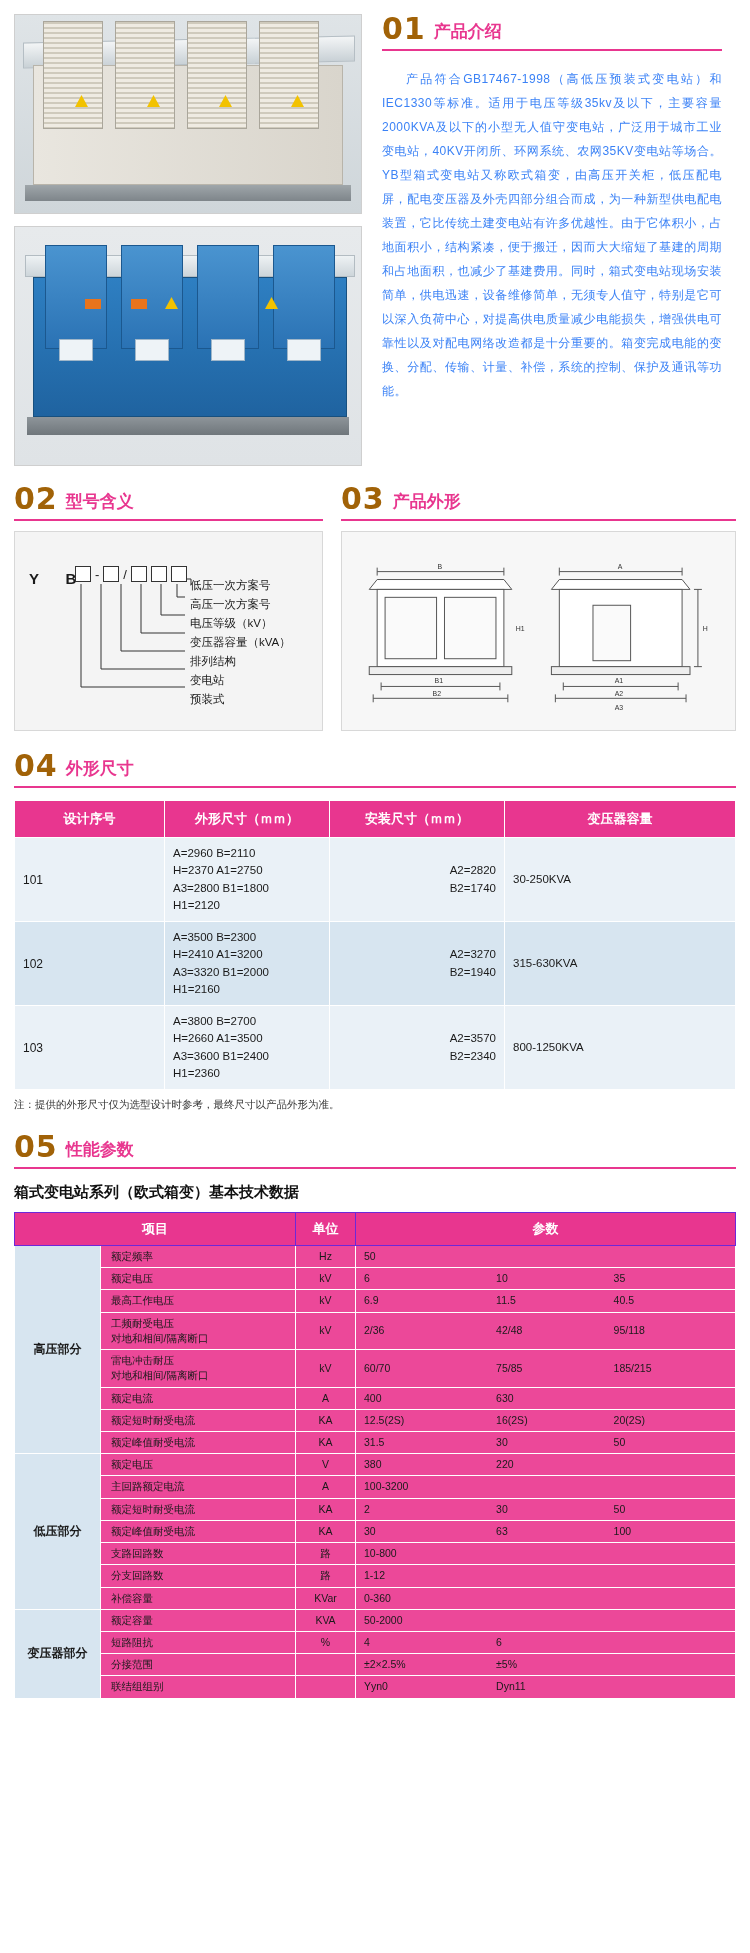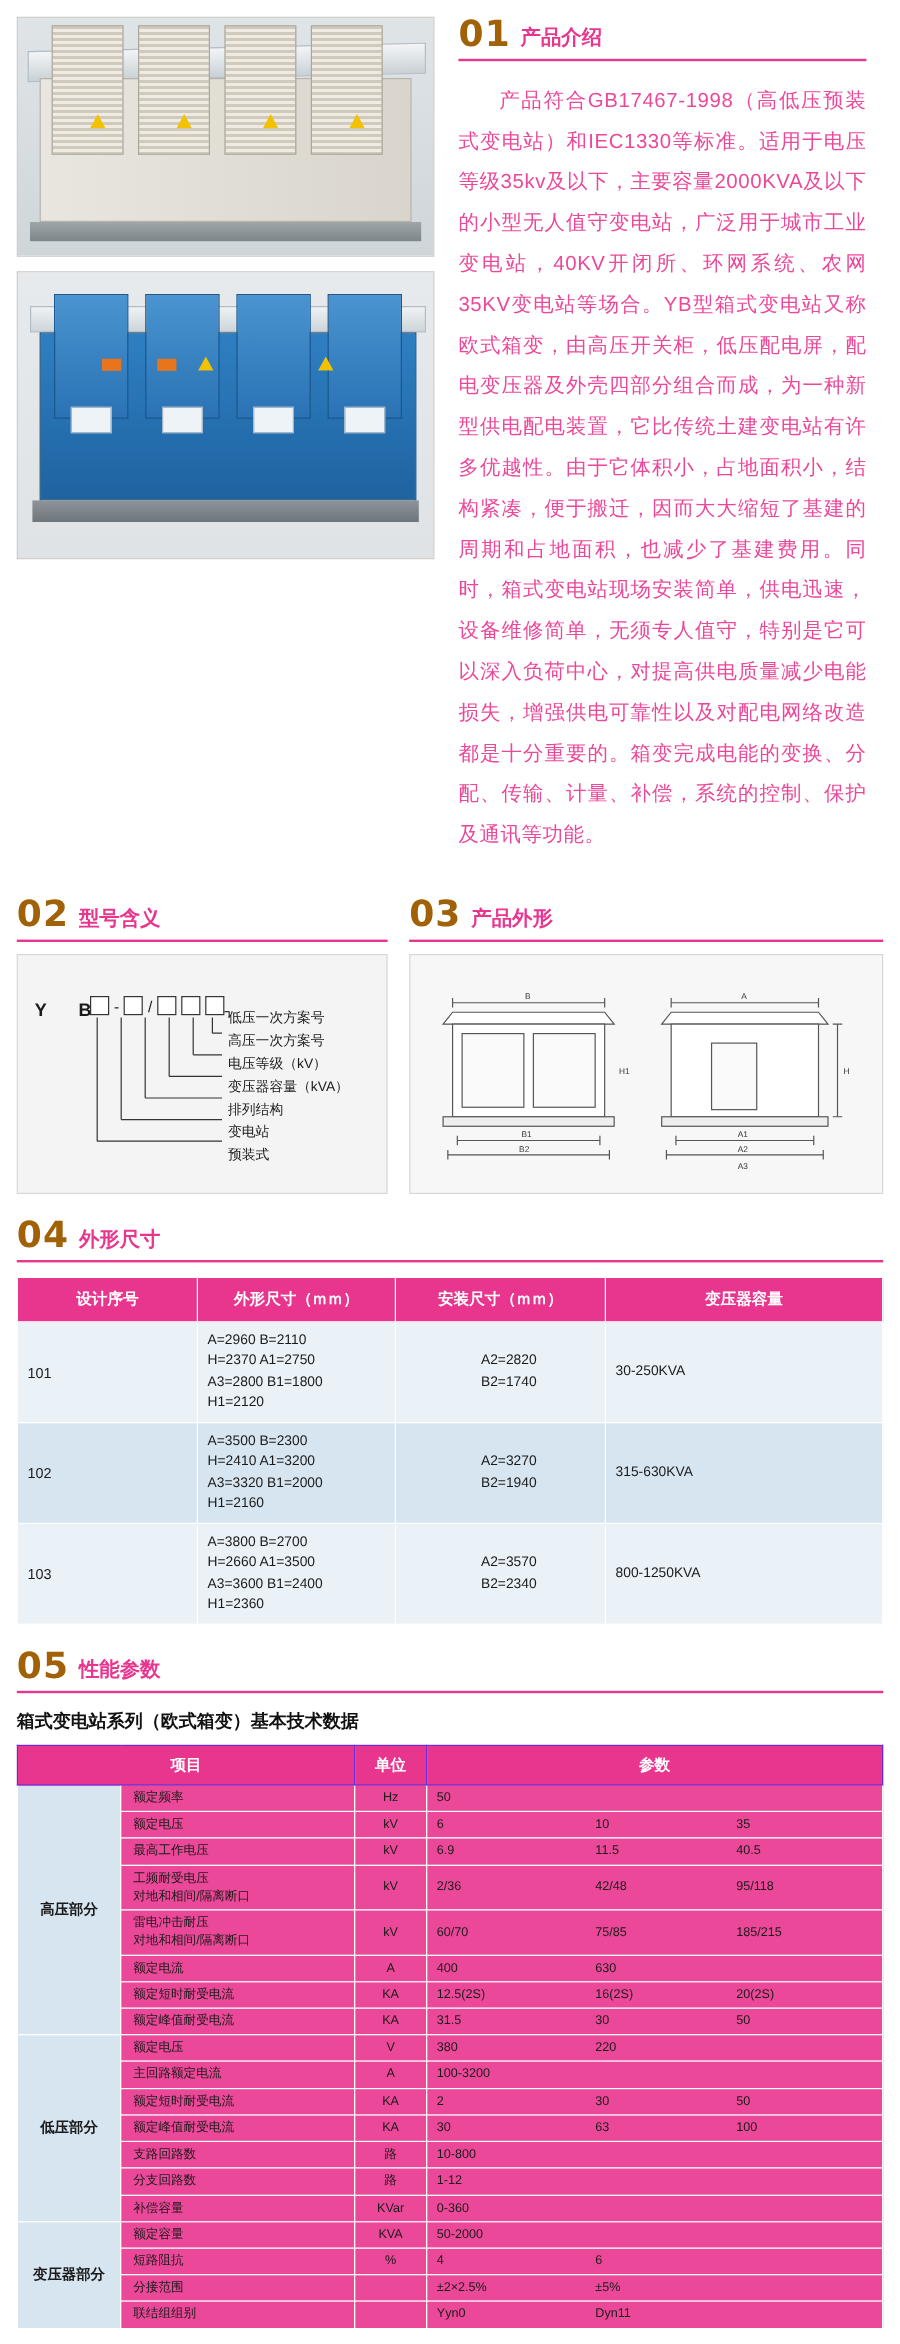--- a/index.html
+++ b/index.html
@@ -32,21 +32,21 @@
 
   .photo {
     width:348px; border:1px solid #cfcfcf; background:#efefef;
     position:relative; overflow:hidden;
   }
   .photo.p1 { height:200px; }
   .photo.p2 { height:240px; margin-top:12px; }
 
   .intro-text {
     margin-top:16px;
-    font-size:17px; line-height:2.0; color:#ec4899; text-align:justify;
+    font-size:12px; line-height:2.0; color:#3b82f6; text-align:justify;
     text-indent:2em;
     letter-spacing:0.5px;
   }
 
   
   .row2 { display:flex; padding:18px 14px 0 14px; gap:18px; }
   .col-a { width:330px; }
   .col-b { width:422px; }
   .panel {
     margin-top:10px;
@@ -73,21 +73,21 @@
   table.dim th {
     background:#e8368f; color:#fff; font-size:13px; font-weight:bold;
     padding:9px 4px; border:1px solid #fff; text-align:center;
   }
   table.dim td {
     border:1px solid #ffffff; padding:7px 8px; vertical-align:middle;
     background:#eaf1f7; line-height:1.5;
   }
   table.dim td.num { width:150px; font-size:12px; }
   table.dim td.spec { text-align:left; width:165px; font-family:"Liberation Sans", sans-serif; }
-  table.dim td.inst { width:175px; text-align:center; padding-left:22px;}
+  table.dim td.inst { width:175px; text-align:right; padding-left:22px;}
   table.dim tr.alt td { background:#d7e5f0; }
   .note { font-size:10.5px; color:#333; margin-top:8px; }
 
   
   .sec05 { padding:20px 14px 26px 14px; }
   .sub-title { font-size:15px; font-weight:bold; margin:14px 0 10px 0; color:#111; }
   table.perf { width:100%; border-collapse:collapse; font-size:10.5px; }
   table.perf th {
     background:#e8368f; color:#fff; font-weight:bold; font-size:13px;
     border:1px solid #6d28d9; padding:7px 2px; text-align:center;
@@ -368,20 +368,21 @@
             <div>H1=2360</div>
           </td>
           <td class="inst">
             <div>A2=3570</div>
             <div>B2=2340</div>
           </td>
           <td>800-1250KVA</td>
         </tr>
       </tbody>
     </table>
+    <div class="note">注：提供的外形尺寸仅为选型设计时参考，最终尺寸以产品外形为准。</div>
   </div>
 
   <div class="sec05">
     <div class="sec-head">
       <span class="sec-num">05</span>
       <span class="sec-title">性能参数</span>
     </div>
     <div class="sec-rule"></div>
 
     <div class="sub-title">箱式变电站系列（欧式箱变）基本技术数据</div>

